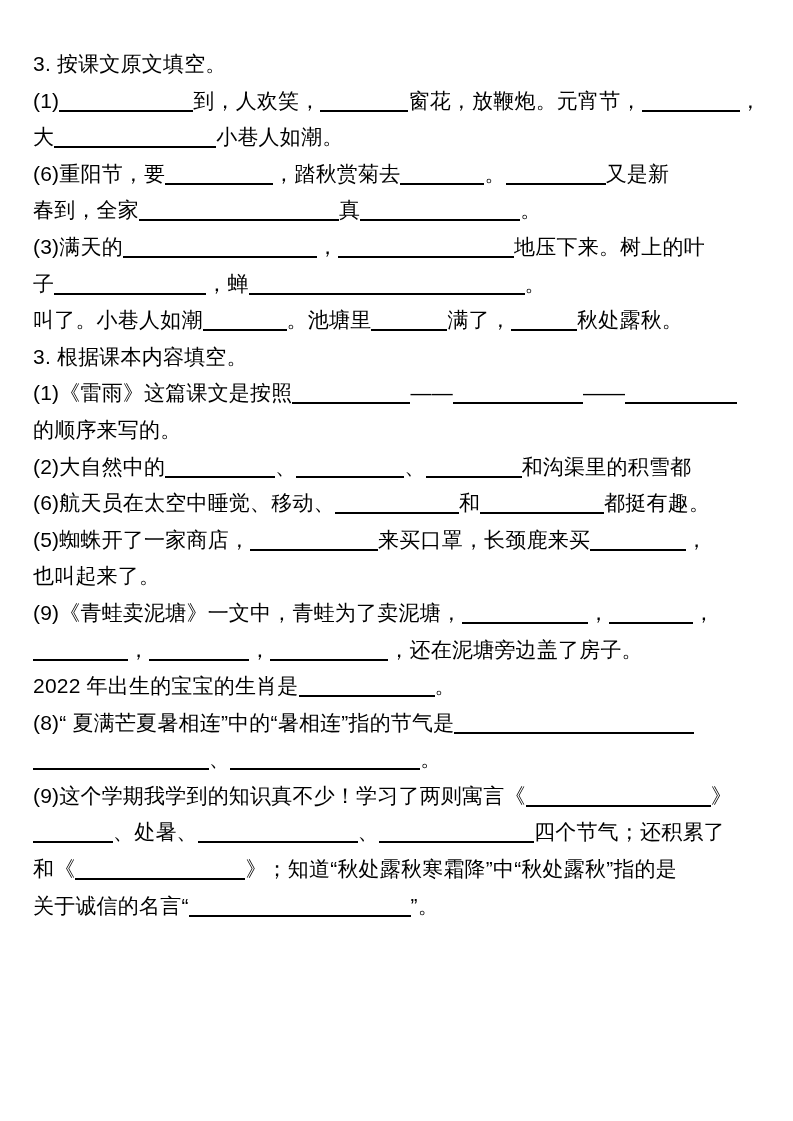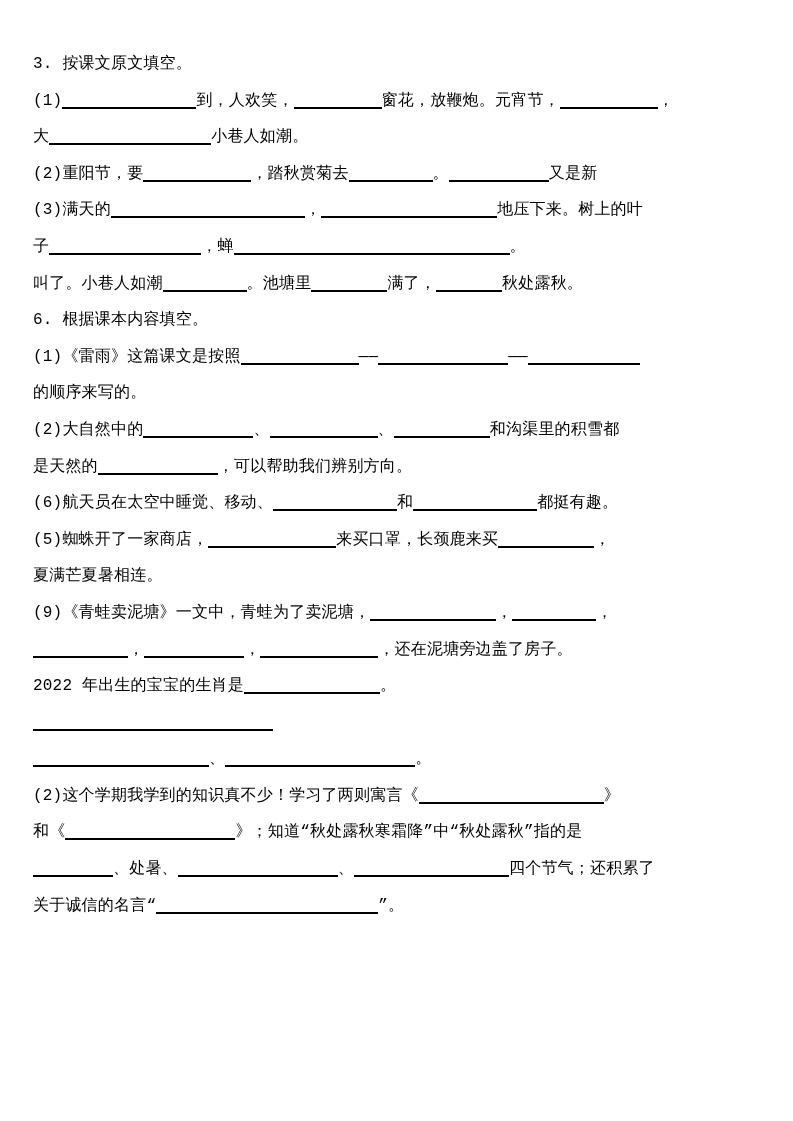--- a/index.html
+++ b/index.html
@@ -14,58 +14,57 @@
     box-sizing: border-box;
     background: #ffffff;
     padding: 46px 26px 0 33px;
     font-family: "Liberation Sans", sans-serif;
     color: #000000;
     overflow: hidden;
   }
   .line {
     height: 36.6px;
     line-height: 36.6px;
-    font-size: 16px;
+    font-size: 21px;
     white-space: pre;
     letter-spacing: 0.2px;
-    font-family: Liberation Mono, monospace;
   }
   .txt {
     display: inline;
   }
   .blank {
     display: inline-block;
     height: 1em;
     border-bottom: 2px solid #000000;
     vertical-align: -4px;
   }
 </style>
 </head>
 <body>
 
 <div class="page">
   <div>
       <div class="line"><span class="txt">3. 按课文原文填空。</span></div>
       <div class="line"><span class="txt">(1)</span><span class="blank" style="width: 134px; border-bottom-color: rgb(0, 0, 0);"></span><span class="txt">到，人欢笑，</span><span class="blank" style="width: 88px; border-bottom-color: rgb(0, 0, 0);"></span><span class="txt">窗花，放鞭炮。元宵节，</span><span class="blank" style="width: 98px; border-bottom-color: rgb(0, 0, 0);"></span><span class="txt">，</span></div>
       <div class="line"><span class="txt">大</span><span class="blank" style="width: 162px; border-bottom-color: rgb(0, 0, 0);"></span><span class="txt">小巷人如潮。</span></div>
-      <div class="line"><span class="txt">(2)重阳节，要</span><span class="blank" style="width: 108px; border-bottom-color: rgb(0, 0, 0);"></span><span class="txt">，踏秋赏菊去</span><span class="blank" style="width: 84px; border-bottom-color: rgb(0, 0, 0);"></span><span class="txt">。</span><span class="blank" style="width: 100px; border-bottom-color: rgb(0, 0, 0);"></span><span class="txt">又是新</span></div>
+      <div class="line"><span class="txt">(6)重阳节，要</span><span class="blank" style="width: 108px; border-bottom-color: rgb(0, 0, 0);"></span><span class="txt">，踏秋赏菊去</span><span class="blank" style="width: 84px; border-bottom-color: rgb(0, 0, 0);"></span><span class="txt">。</span><span class="blank" style="width: 100px; border-bottom-color: rgb(0, 0, 0);"></span><span class="txt">又是新</span></div>
+      <div class="line"><span class="txt">春到，全家</span><span class="blank" style="width: 200px; border-bottom-color: rgb(0, 0, 0);"></span><span class="txt">真</span><span class="blank" style="width: 160px; border-bottom-color: rgb(0, 0, 0);"></span><span class="txt">。</span></div>
       <div class="line"><span class="txt">(3)满天的</span><span class="blank" style="width: 194px; border-bottom-color: rgb(0, 0, 0);"></span><span class="txt">，</span><span class="blank" style="width: 176px; border-bottom-color: rgb(0, 0, 0);"></span><span class="txt">地压下来。树上的叶</span></div>
       <div class="line"><span class="txt">子</span><span class="blank" style="width: 152px; border-bottom-color: rgb(0, 0, 0);"></span><span class="txt">，蝉</span><span class="blank" style="width: 276px; border-bottom-color: rgb(0, 0, 0);"></span><span class="txt">。</span></div>
       <div class="line"><span class="txt">叫了。小巷人如潮</span><span class="blank" style="width: 84px; border-bottom-color: rgb(0, 0, 0);"></span><span class="txt">。池塘里</span><span class="blank" style="width: 76px; border-bottom-color: rgb(0, 0, 0);"></span><span class="txt">满了，</span><span class="blank" style="width: 66px; border-bottom-color: rgb(0, 0, 0);"></span><span class="txt">秋处露秋。</span></div>
-      <div class="line"><span class="txt">6. 根据课本内容填空。</span></div>
+      <div class="line"><span class="txt">3. 根据课本内容填空。</span></div>
       <div class="line"><span class="txt">(1)《雷雨》这篇课文是按照</span><span class="blank" style="width: 118px; border-bottom-color: rgb(0, 0, 0);"></span><span class="txt">——</span><span class="blank" style="width: 130px; border-bottom-color: rgb(0, 0, 0);"></span><span class="txt">——</span><span class="blank" style="width: 112px; border-bottom-color: rgb(0, 0, 0);"></span></div>
       <div class="line"><span class="txt">的顺序来写的。</span></div>
       <div class="line"><span class="txt">(2)大自然中的</span><span class="blank" style="width: 110px; border-bottom-color: rgb(0, 0, 0);"></span><span class="txt">、</span><span class="blank" style="width: 108px; border-bottom-color: rgb(0, 0, 0);"></span><span class="txt">、</span><span class="blank" style="width: 96px; border-bottom-color: rgb(0, 0, 0);"></span><span class="txt">和沟渠里的积雪都</span></div>
-      <div class="line"><span class="txt">是天然的</span><span class="blank" style="width: 120px; border-bottom-color: rgb(0, 0, 0);"></span><span class="txt">，可以帮助我们辨别方向。</span></div>
       <div class="line"><span class="txt">(6)航天员在太空中睡觉、移动、</span><span class="blank" style="width: 124px; border-bottom-color: rgb(0, 0, 0);"></span><span class="txt">和</span><span class="blank" style="width: 124px; border-bottom-color: rgb(0, 0, 0);"></span><span class="txt">都挺有趣。</span></div>
       <div class="line"><span class="txt">(5)蜘蛛开了一家商店，</span><span class="blank" style="width: 128px; border-bottom-color: rgb(0, 0, 0);"></span><span class="txt">来买口罩，长颈鹿来买</span><span class="blank" style="width: 96px; border-bottom-color: rgb(0, 0, 0);"></span><span class="txt">，</span></div>
-      <div class="line"><span class="txt">夏满芒夏暑相连。</span></div>
+      <div class="line"><span class="txt">也叫起来了。</span></div>
       <div class="line"><span class="txt">(9)《青蛙卖泥塘》一文中，青蛙为了卖泥塘，</span><span class="blank" style="width: 126px; border-bottom-color: rgb(0, 0, 0);"></span><span class="txt">，</span><span class="blank" style="width: 84px; border-bottom-color: rgb(0, 0, 0);"></span><span class="txt">，</span></div>
       <div class="line"><span class="blank" style="width: 95px; border-bottom-color: rgb(0, 0, 0);"></span><span class="txt">，</span><span class="blank" style="width: 100px; border-bottom-color: rgb(0, 0, 0);"></span><span class="txt">，</span><span class="blank" style="width: 118px; border-bottom-color: rgb(0, 0, 0);"></span><span class="txt">，还在泥塘旁边盖了房子。</span></div>
       <div class="line"><span class="txt">2022 年出生的宝宝的生肖是</span><span class="blank" style="width: 136px; border-bottom-color: rgb(0, 0, 0);"></span><span class="txt">。</span></div>
-      <div class="line"><span class="blank" style="width: 240px; border-bottom-color: rgb(0, 0, 0);"></span></div>
+      <div class="line"><span class="txt">(8)“ 夏满芒夏暑相连”中的“暑相连”指的节气是</span><span class="blank" style="width: 240px; border-bottom-color: rgb(0, 0, 0);"></span></div>
       <div class="line"><span class="blank" style="width: 176px; border-bottom-color: rgb(0, 0, 0);"></span><span class="txt">、</span><span class="blank" style="width: 190px; border-bottom-color: rgb(0, 0, 0);"></span><span class="txt">。</span></div>
-      <div class="line"><span class="txt">(2)这个学期我学到的知识真不少！学习了两则寓言《</span><span class="blank" style="width: 185px; border-bottom-color: rgb(0, 0, 0);"></span><span class="txt">》</span></div>
+      <div class="line"><span class="txt">(9)这个学期我学到的知识真不少！学习了两则寓言《</span><span class="blank" style="width: 185px; border-bottom-color: rgb(0, 0, 0);"></span><span class="txt">》</span></div>
+      <div class="line"><span class="blank" style="width: 80px; border-bottom-color: rgb(0, 0, 0);"></span><span class="txt">、处暑、</span><span class="blank" style="width: 160px; border-bottom-color: rgb(0, 0, 0);"></span><span class="txt">、</span><span class="blank" style="width: 155px; border-bottom-color: rgb(0, 0, 0);"></span><span class="txt">四个节气；还积累了</span></div>
       <div class="line"><span class="txt">和《</span><span class="blank" style="width: 170px; border-bottom-color: rgb(0, 0, 0);"></span><span class="txt">》；知道“秋处露秋寒霜降”中“秋处露秋”指的是</span></div>
-      <div class="line"><span class="blank" style="width: 80px; border-bottom-color: rgb(0, 0, 0);"></span><span class="txt">、处暑、</span><span class="blank" style="width: 160px; border-bottom-color: rgb(0, 0, 0);"></span><span class="txt">、</span><span class="blank" style="width: 155px; border-bottom-color: rgb(0, 0, 0);"></span><span class="txt">四个节气；还积累了</span></div>
       <div class="line"><span class="txt">关于诚信的名言“</span><span class="blank" style="width: 222px; border-bottom-color: rgb(0, 0, 0);"></span><span class="txt">”。</span></div>
     </div>
 </div>
 
 </body></html>

